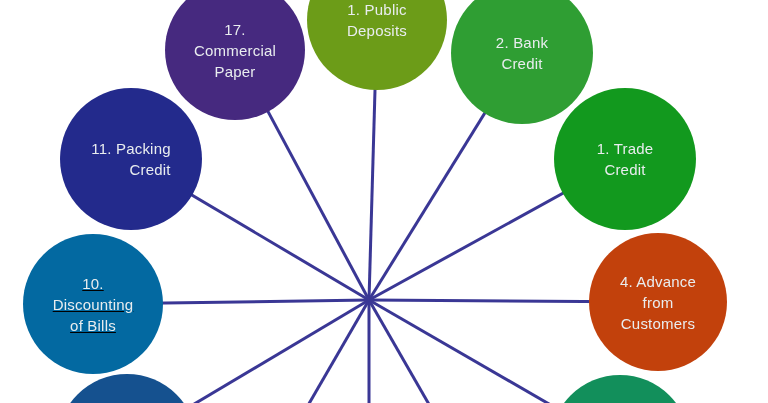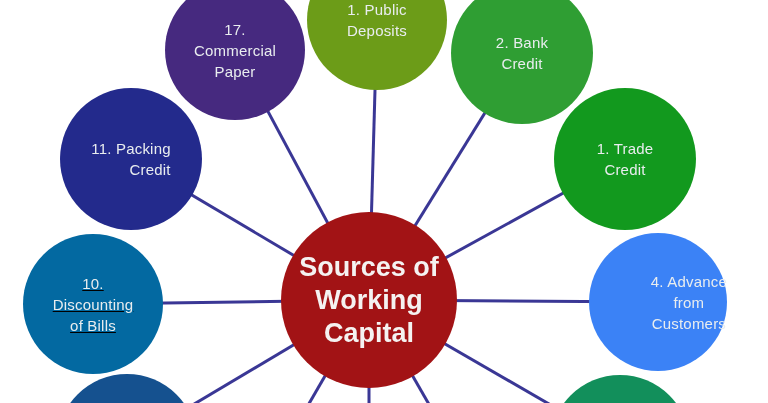--- a/index.html
+++ b/index.html
@@ -91,21 +91,21 @@
   <div class="node n2" style="background-color: rgb(47, 158, 51);">
     <span class="lbl">2. Bank
 Credit</span>
   </div>
 
   <div class="node n3" style="background-color: rgb(18, 153, 30);">
     <span class="lbl">1. Trade
 Credit</span>
   </div>
 
-  <div class="node n4" style="background-color: #3b82f6; justify-content: flex-end;">
+  <div class="node n4" style="background-color: #c2410c;">
     <span class="lbl">4. Advance
 from
 Customers</span>
   </div>
 
   <div class="node n5" style="background-color: rgb(18, 143, 91);">
     <span class="lbl"></span>
   </div>
 
   <div class="node n9" style="background-color: rgb(21, 81, 143);">
@@ -122,19 +122,14 @@
     <span class="lbl">11. Packing
 Credit</span>
   </div>
 
   <div class="node n12" style="background-color: rgb(70, 41, 127);">
     <span class="lbl">17.
 Commercial
 Paper</span>
   </div>
 
-  <div class="hub" style="background-color: rgb(162, 19, 21);">
-    <span class="lbl">Sources of
-Working
-Capital</span>
-  </div>
 
 </div>
 
 </body></html>

